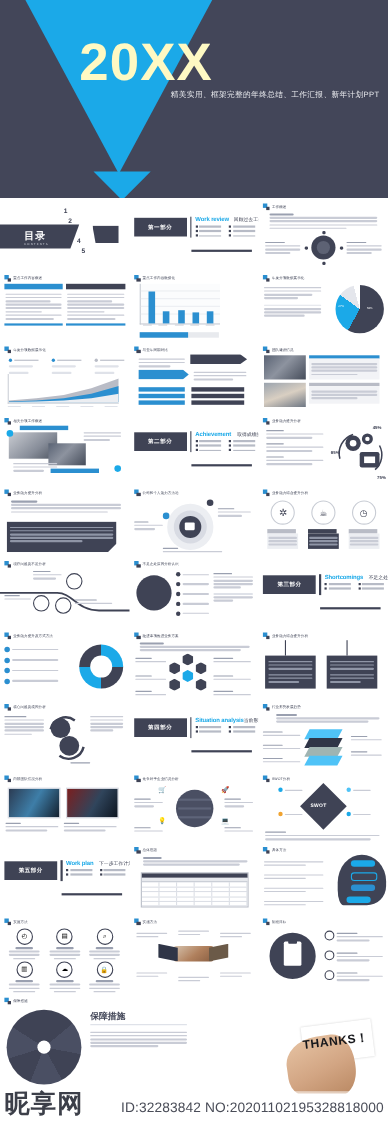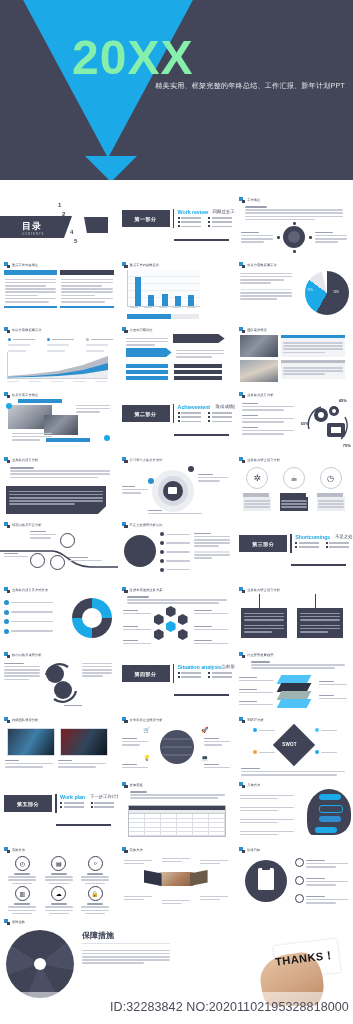--- a/index.html
+++ b/index.html
@@ -16,41 +16,41 @@
     position:absolute;left:22px;top:-2px;width:0;height:0;
     border-left:86px solid transparent;border-right:86px solid transparent;
     border-top:160px solid #1BA9E8;
   }
   .hero .tri-small{
     position:absolute;left:85px;top:156px;width:0;height:0;
     border-left:26px solid transparent;border-right:26px solid transparent;
     border-top:26px solid #1BA9E8;
   }
   .hero-year{
-    position:absolute;left:72px;top:34px;z-index:4;color:#86efac;
+    position:absolute;left:72px;top:34px;z-index:4;color:#fef9c3;
     font-size:48px;font-weight:bold;letter-spacing:1px;line-height:1;
     font-family:"Liberation Sans",sans-serif;
   }
   .hero-sub{
     position:absolute;right:8px;top:81px;z-index:4;color:#e9eaee;
     font-size:7px;letter-spacing:.3px;white-space:nowrap;
   }
   .hero-title{
     position:absolute;right:6px;top:93px;z-index:4;color:#ffffff;
     font-size:25px;font-weight:bold;letter-spacing:.5px;white-space:nowrap;
     text-shadow:0 1px 2px rgba(0,0,0,.25);
   }
   .hero-meta{
     position:absolute;right:22px;top:130px;z-index:4;color:#dcdee4;
     font-size:7.5px;letter-spacing:.2px;white-space:nowrap;
   }
   .hero-meta .gap{display:inline-block;width:14px;}
 
   
-  .grid{position:relative;width:353px;padding:14px 0 0 0;}
+  .grid{position:relative;width:353px;padding:2px 0 0 0;}
   .row{display:flex;width:353px;}
   .slide{
     position:relative;width:117.6px;height:65px;background:#ffffff;
     overflow:hidden;flex:0 0 117.6px;
   }
   .slide.tall{height:72px;}
   .slide-inner{position:absolute;inset:0;padding:3px 4px;box-sizing:border-box;}
 
   
   .s-head{display:flex;align-items:center;gap:2px;margin-bottom:2px;}
@@ -1506,15 +1506,16 @@
       <div class="slide" style="width:176.5px;flex:0 0 176.5px;height:90px;position:relative">
         <div class="card"></div>
         <div class="hand"></div>
         <div class="thanks">THANKS！</div>
       </div>
     </div>
 
   </div>
 
   <div class="wm-band"></div>
+  <div class="wm-logo">昵享网</div>
   <div class="wm-id">ID:32283842 NO:20201102195328818000</div>
 
 </div>
 
 </body></html>

